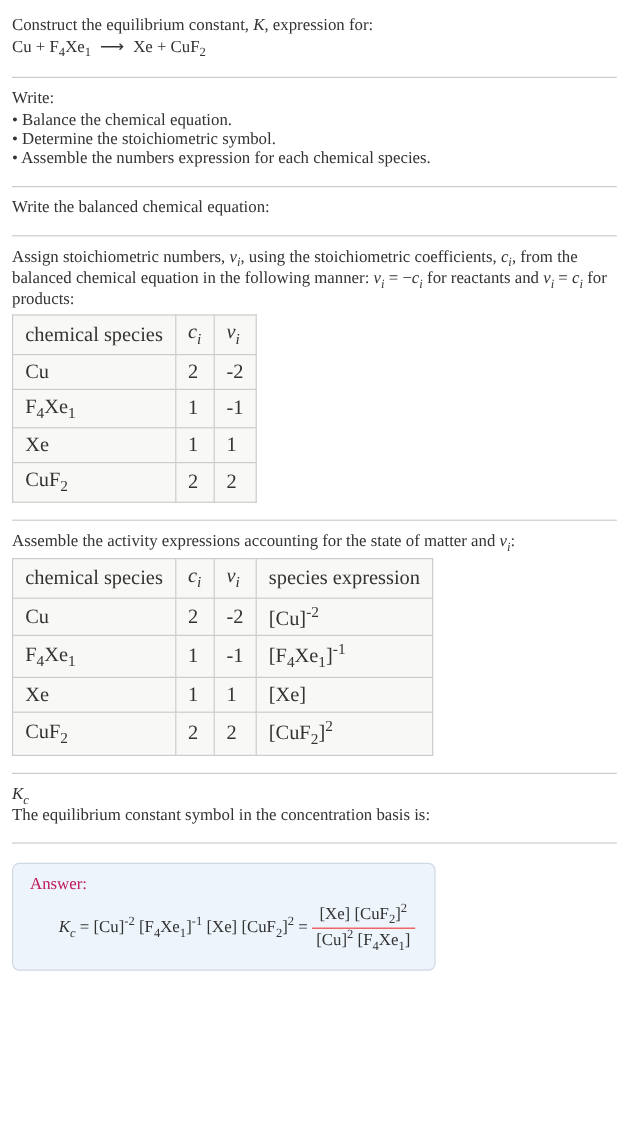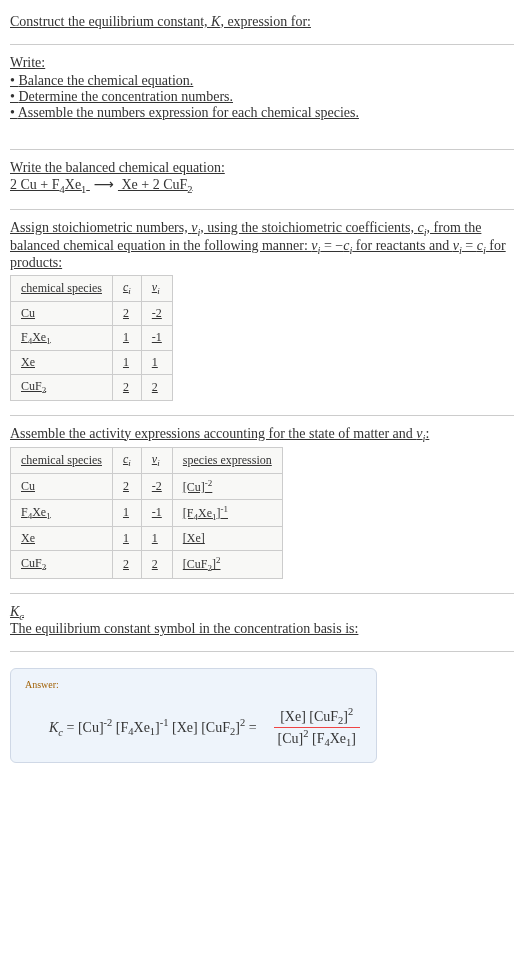--- a/index.html
+++ b/index.html
@@ -7,21 +7,20 @@
     padding: 8px 10px;
     font-family: Georgia, 'Times New Roman', serif;
     font-size: 14px;
     color: #333;
     background: #fff;
     width: 524px;
     box-sizing: border-box;
   }
   .section {
     padding: 6px 0 10px 0;
-    text-decoration: underline;
   }
   hr.sep {
     border: none;
     border-top: 1px solid #ccc;
     margin: 4px 0;
   }
   .eqn {
     font-family: Georgia, serif;
   }
   sub {
@@ -32,102 +31,102 @@
     font-size: 0.75em;
     vertical-align: super;
   }
   .arrow {
     display: inline-block;
     padding: 0 4px;
   }
   .italic-i { font-style: italic; }
   ul.plan {
     list-style: none;
-    margin: 2px 0 14px 0;
+    margin: 2px 0 0 0;
     padding: 0;
   }
   ul.plan li::before {
     content: "• ";
   }
   table.data {
     border-collapse: collapse;
     margin-top: 4px;
     background: #f8f8f6;
-    font-size: 12px;
+    font-size: 17px;
   }
   table.data th, table.data td {
     border: 1px solid #ccc;
     padding: 4px 10px;
     text-align: left;
     font-weight: normal;
   }
   table.data th {
     background: #f8f8f6;
   }
   .answerbox {
     background: #eef4fb;
     border: 1px solid #cfd8e6;
     border-radius: 6px;
     padding: 10px 14px 14px 14px;
     margin-top: 6px;
     display: inline-block;
   }
   .answerlabel {
-    font-size: 10px;
-    color: #a16207;
-    margin-bottom: 16px;
+    font-size: 14px;
+    color: #be185d;
+    margin-bottom: 6px;
   }
   .frac {
     display: inline-block;
     vertical-align: middle;
     text-align: center;
     margin: 0 2px;
   }
   .frac .num {
     display: block;
     border-bottom: 1px solid #ef4444;
     padding: 0 4px;
   }
   .frac .den {
     display: block;
     padding: 0 4px;
   }
   .kc-line {
     display: flex;
     align-items: center;
     flex-wrap: wrap;
-    gap: 15px;
+    gap: 1px;
     padding-left: 24px;
   }
 </style>
 </head>
 <body>
 
 <div class="section">
   <div>
     Construct the equilibrium constant, <span class="italic-i">K</span>, expression for:
   </div>
+  <div class="eqn">
+    Cu + F<sub>4</sub>Xe<sub>1</sub> <span class="arrow">⟶</span> Xe + CuF<sub>2</sub>
+  </div>
 </div>
 <hr class="sep">
 
 <div class="section">
   <div>Write:</div>
   <ul class="plan">
     <li>Balance the chemical equation.</li>
-    <li>Determine the concentration numbers.</li>
+    <li>Determine the stoichiometric symbol.</li>
     <li>Assemble the numbers expression for each chemical species.</li>
   </ul>
 </div>
 <hr class="sep">
 
 <div class="section">
   <div>Write the balanced chemical equation:</div>
-  <div class="eqn">
-    2 Cu + F<sub>4</sub>Xe<sub>1</sub> <span class="arrow">⟶</span> Xe + 2 CuF<sub>2</sub>
-  </div>
 </div>
 <hr class="sep">
 
 <div class="section">
   <div>
     Assign stoichiometric numbers, <span class="italic-i">ν<sub>i</sub></span>, using the stoichiometric coefficients, <span class="italic-i">c<sub>i</sub></span>, from the balanced chemical equation in the following manner: <span class="italic-i">ν<sub>i</sub></span> = −<span class="italic-i">c<sub>i</sub></span> for reactants and <span class="italic-i">ν<sub>i</sub></span> = <span class="italic-i">c<sub>i</sub></span> for products:
   </div>
   <table class="data">
     <tbody>
         <tr>

